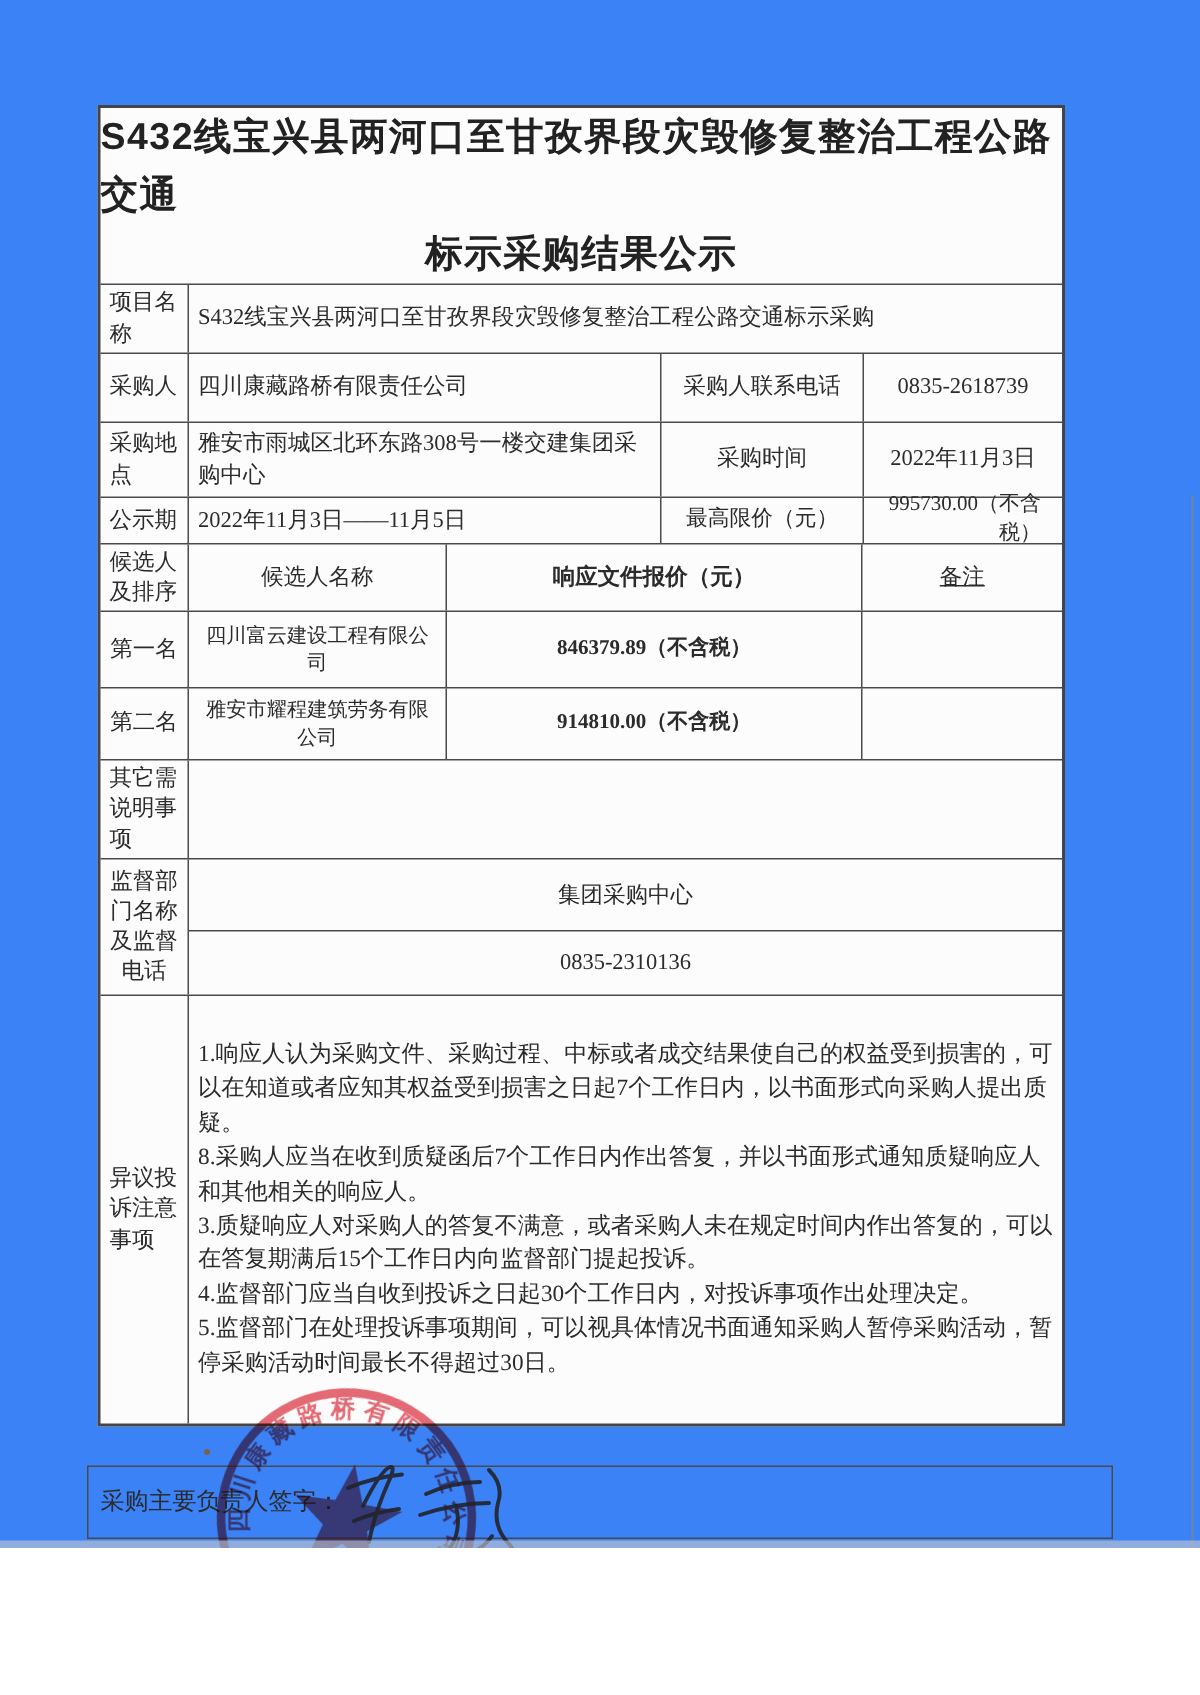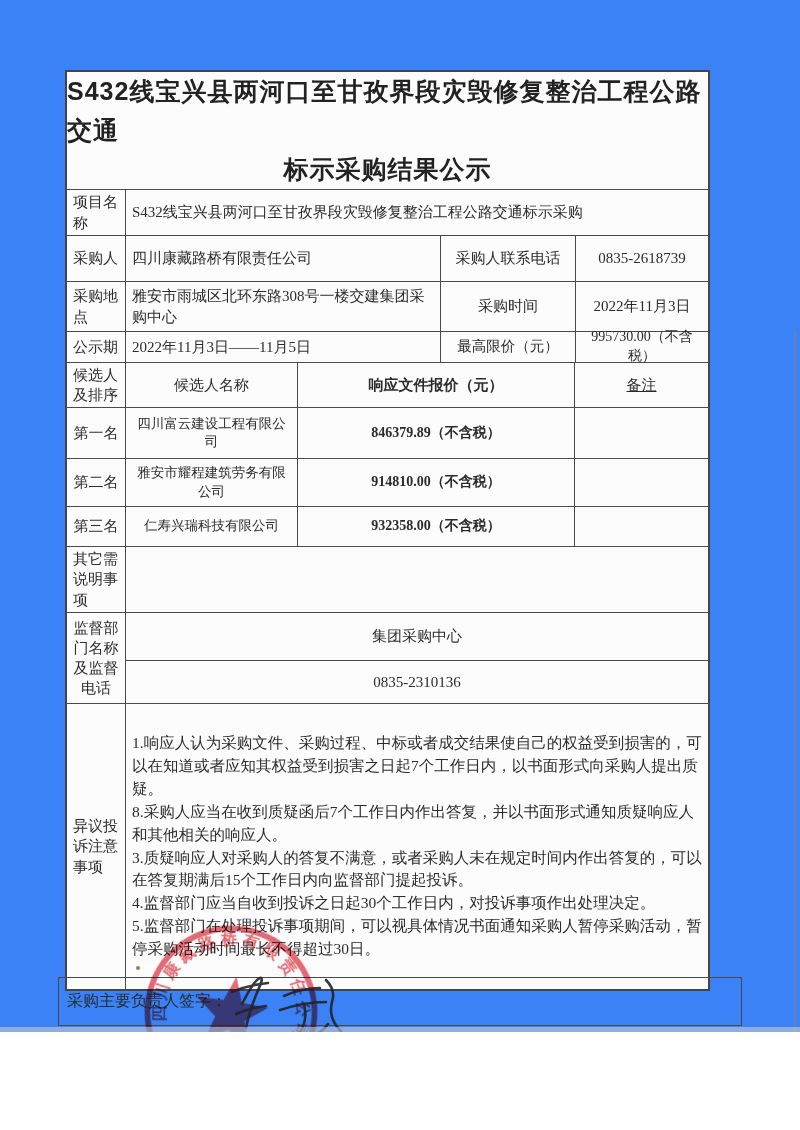--- a/index.html
+++ b/index.html
@@ -22,21 +22,21 @@
   .cell{
     display:flex;align-items:center;
     padding:2px 6px;box-sizing:border-box;
     font-size:15px;line-height:1.35;
     white-space:pre-line;
   }
   .cell + .cell{border-left:1.5px solid #4a4a4c;}
   .label{width:58px;flex:none;}
   .w-v1{width:315px;flex:none;}
   .w-l2{width:135px;flex:none;justify-content:center;text-align:center;}
-  .w-v2{flex:1;justify-content:center;text-align:center;padding:2px 14px;}
+  .w-v2{flex:1;justify-content:center;text-align:right;padding:2px 14px;}
   .w-name{width:172px;flex:none;justify-content:center;text-align:center;font-size:13.5px;}
   .w-price{width:277px;flex:none;justify-content:center;text-align:left;font-weight:bold;}
   .w-remark{flex:1;text-decoration:underline;}
   .grow{flex:1;}
   .center-text{justify-content:center;text-align:center;}
   
   .title-row{height:117px;}
   .title-cell{
     flex:1;display:flex;flex-direction:column;justify-content:center;align-items:center;
     font-family:"Liberation Sans","DejaVu Sans",sans-serif;
@@ -130,26 +130,20 @@
     <div class="row" style="height:50px;">
       <div class="cell label center-text">第一名</div>
       <div class="cell w-name">四川富云建设工程有限公司</div>
       <div class="cell w-price" style="font-size:14px;">846379.89（不含税）</div>
       <div class="cell w-remark"></div>
     </div>
     <div class="row" style="height:47px;">
       <div class="cell label center-text">第二名</div>
       <div class="cell w-name">雅安市耀程建筑劳务有限公司</div>
       <div class="cell w-price" style="font-size:14px;">914810.00（不含税）</div>
-      <div class="cell w-remark"></div>
-    </div>
-    <div class="row" style="height:39px;">
-      <div class="cell label center-text">第三名</div>
-      <div class="cell w-name">仁寿兴瑞科技有限公司</div>
-      <div class="cell w-price" style="font-size:14px;">932358.00（不含税）</div>
       <div class="cell w-remark"></div>
     </div>
 
     <div class="row" style="height:65px;">
       <div class="cell label">其它需
 说明事
 项</div>
       <div class="cell grow"></div>
     </div>
 

